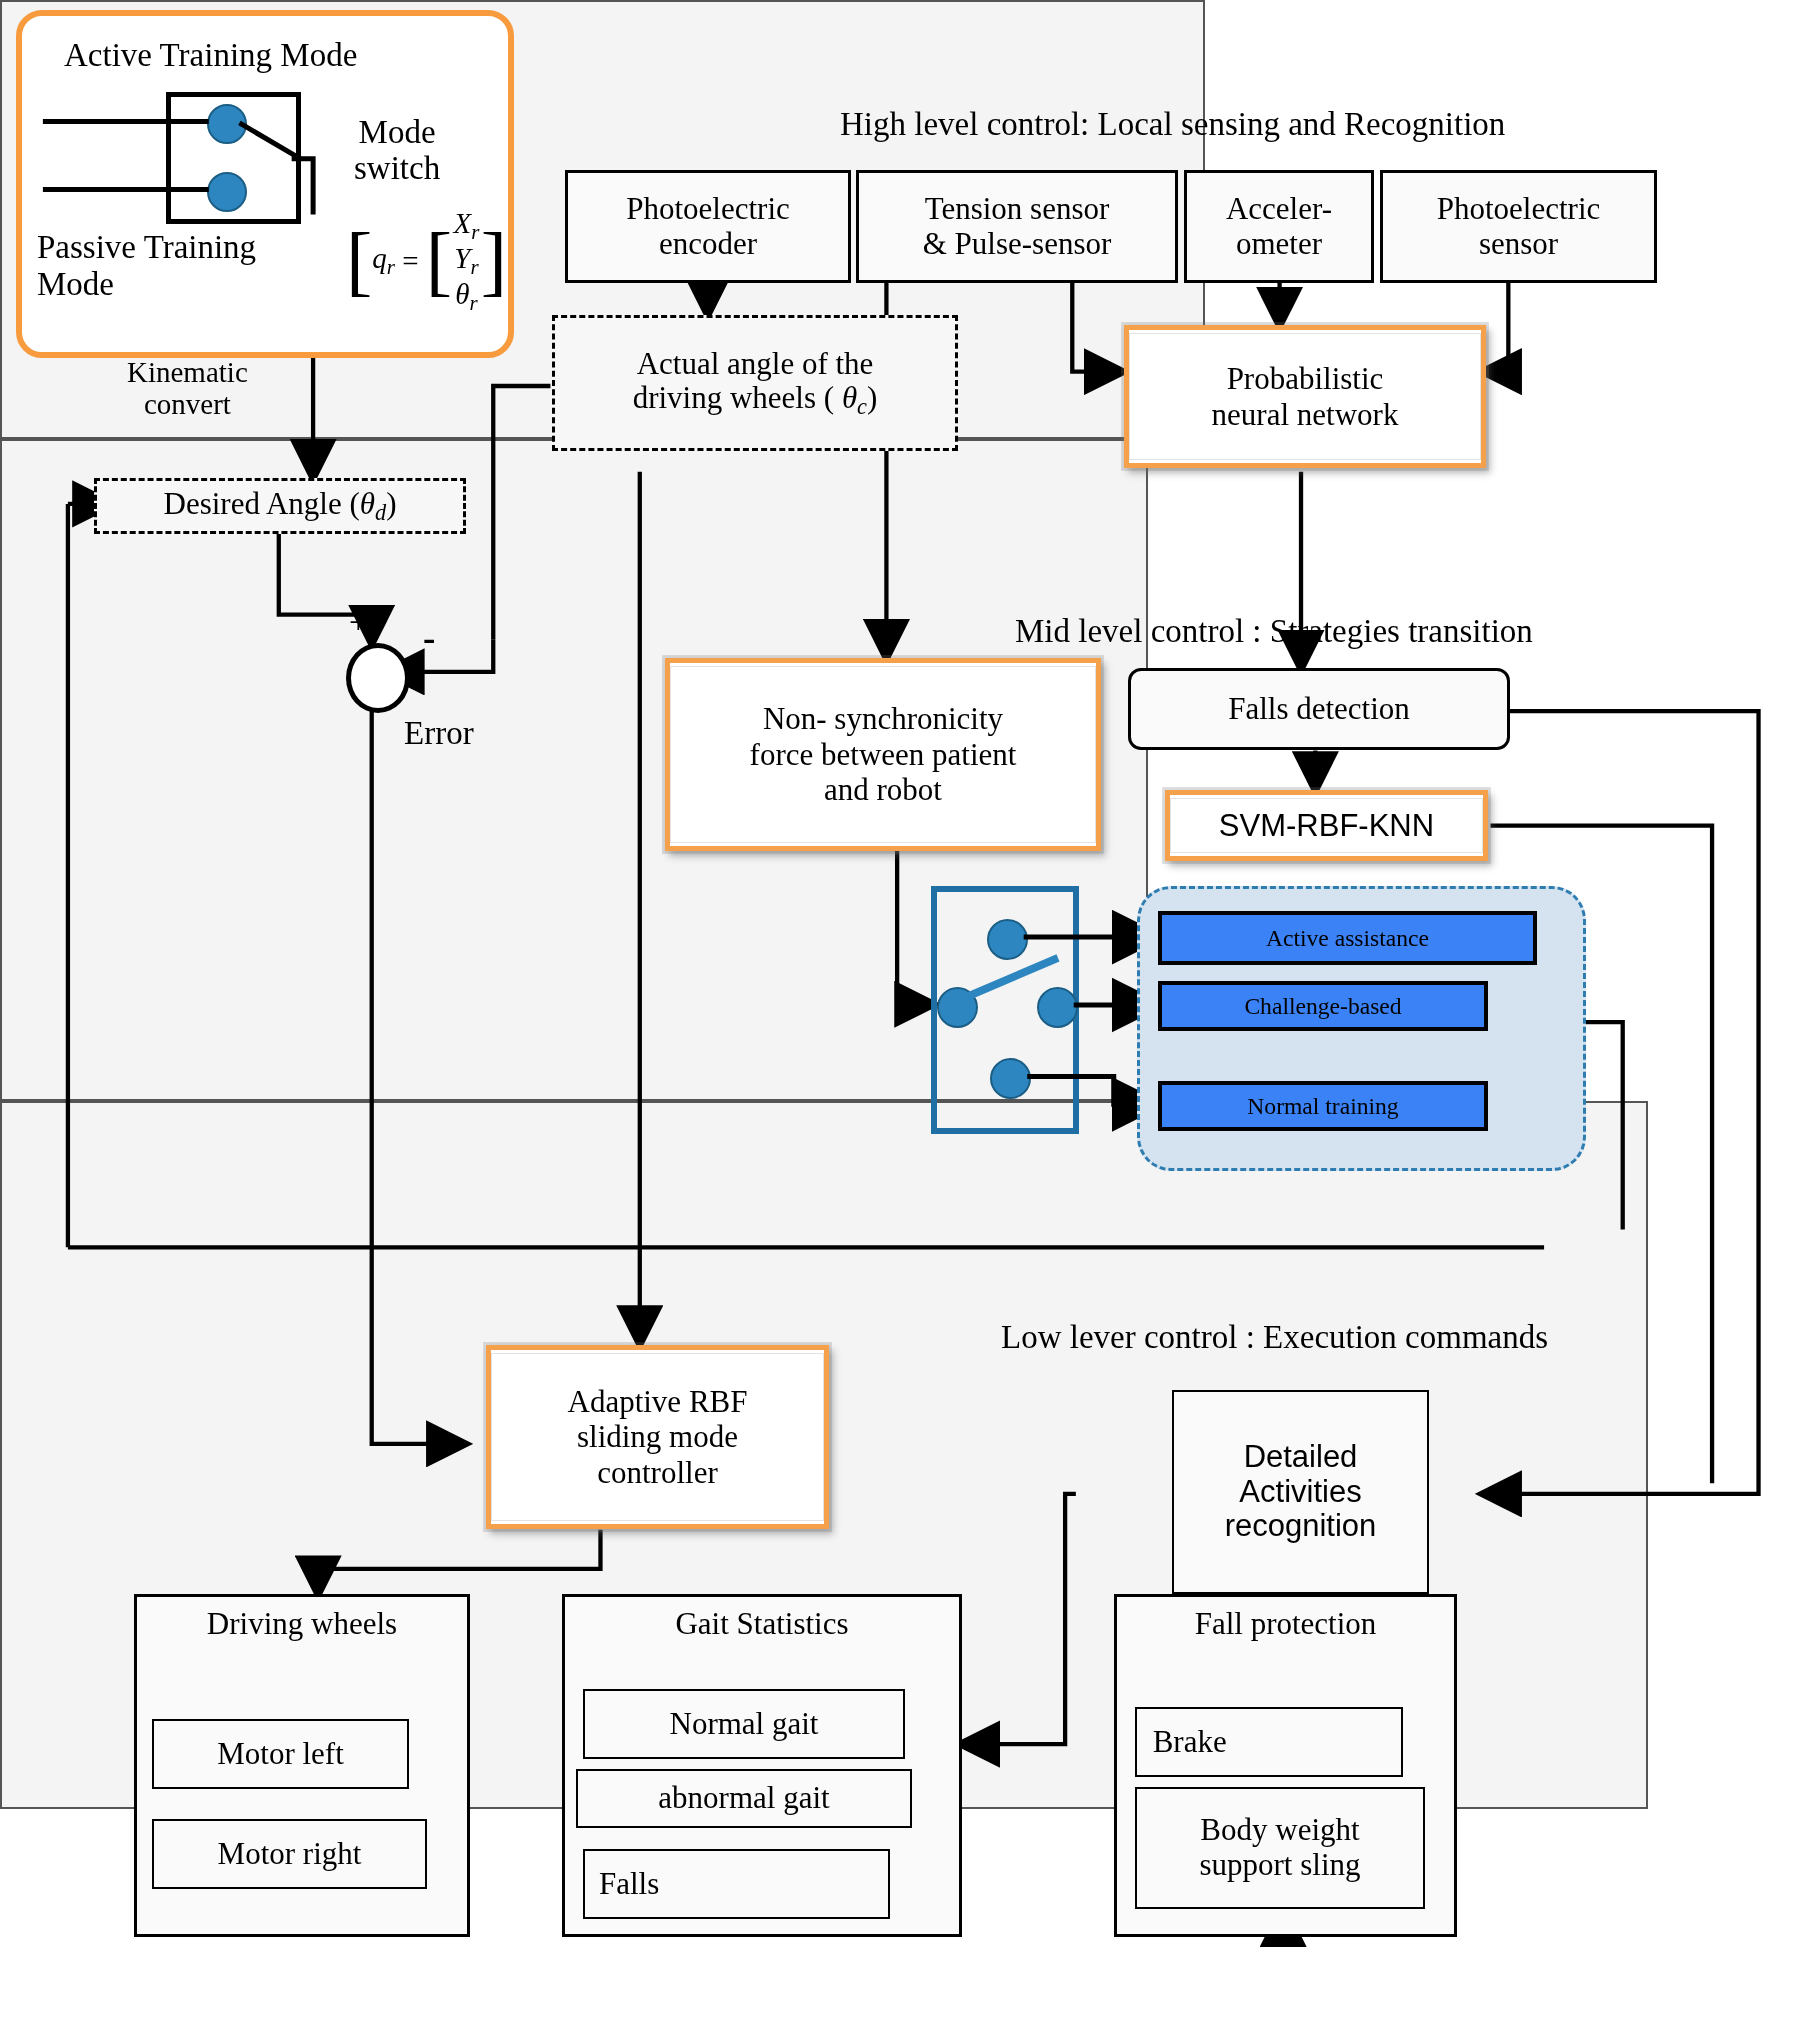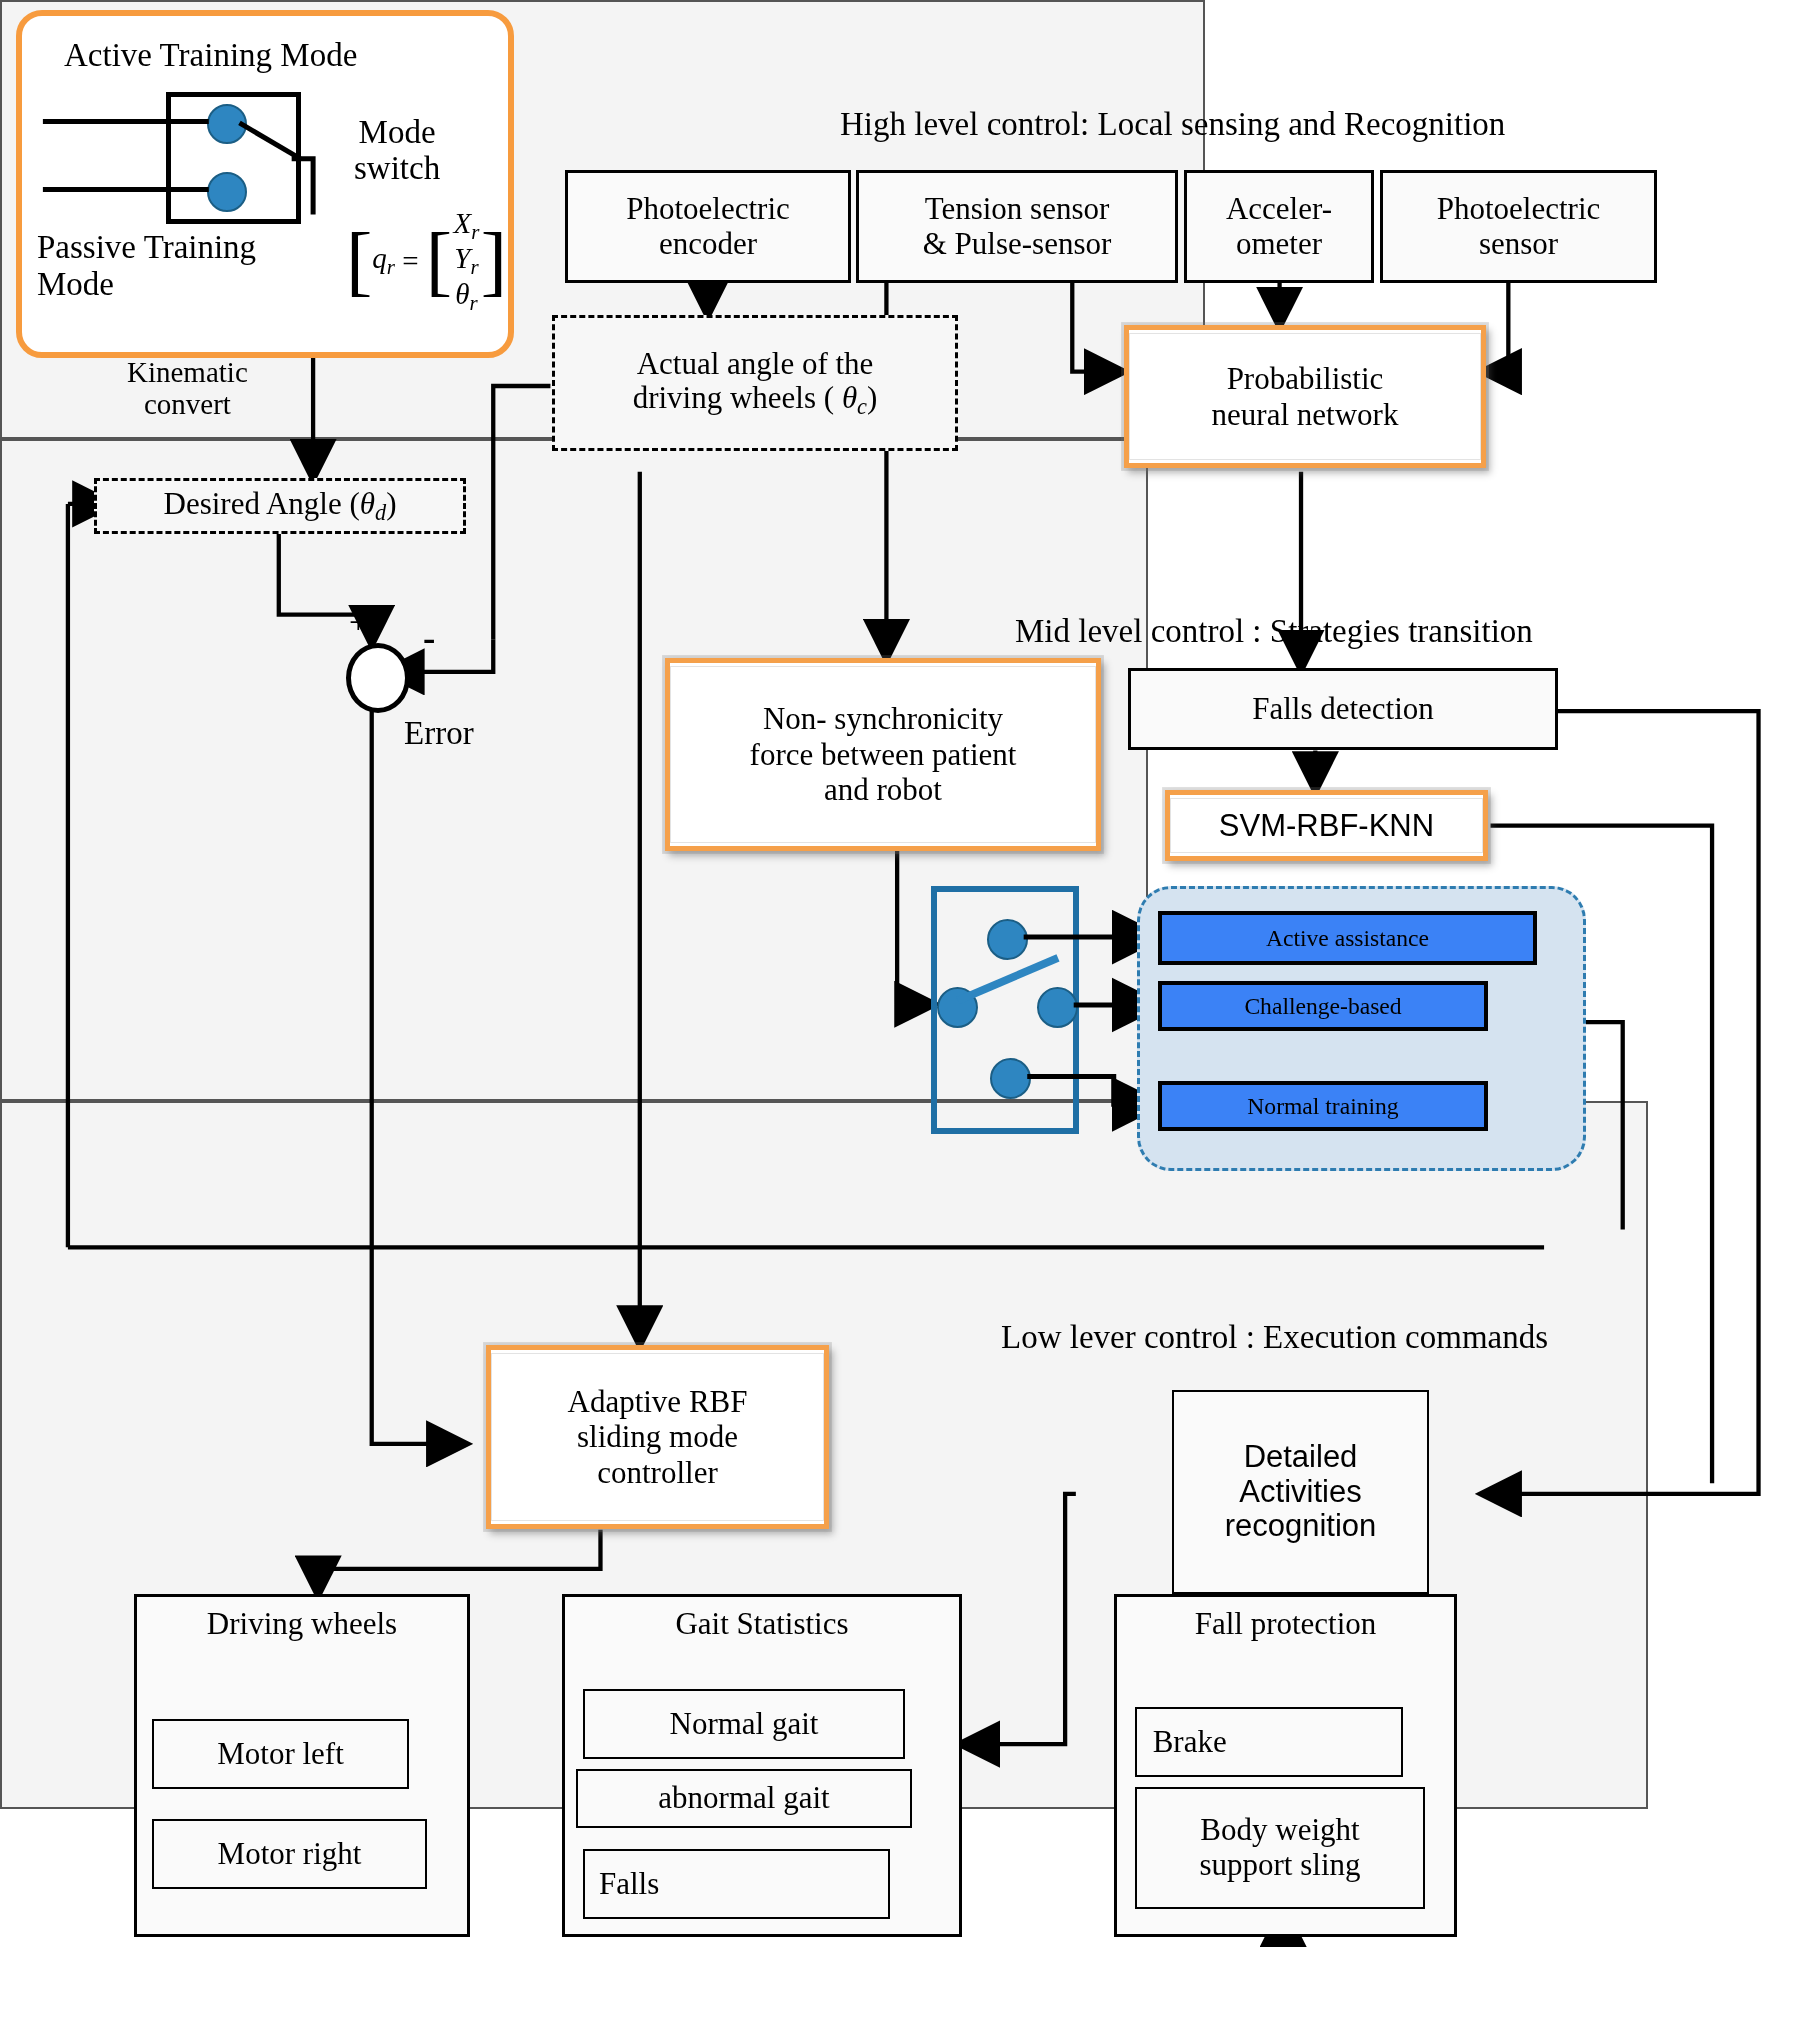--- a/index.html
+++ b/index.html
@@ -193,21 +193,21 @@
   <div class="panel-title" style="left:1015px;top:613px;">Mid level control : Strategies transition</div>
 
   <div class="glow" style="left:665px;top:658px;width:436px;height:193px;">
     <div class="inner">
         <span style="white-space:pre-line;">Non-  synchronicity
 force between patient
 and robot</span>
       </div>
   </div>
 
-  <div class="bx" style="left:1128px;top:668px;width:430px;height:82px;">Falls detection</div>
+  <div class="bx" style="left:1128px;top:668px;width:382px;height:82px;border-radius:13px;">Falls detection</div>
 
   <div class="glow" style="left:1165px;top:790px;width:323px;height:71px;">
     <div class="inner">
         <span style="font-family:'Liberation Sans',sans-serif;font-size:31px;">SVM-RBF-KNN</span>
       </div>
   </div>
 
   <div class="swbox-blue" style="left:931px;top:886px;width:136px;height:236px;"></div>
   <div class="node" style="left:987px;top:919px;width:37px;height:37px;"></div>
   <div class="node" style="left:937px;top:987px;width:37px;height:37px;"></div>

